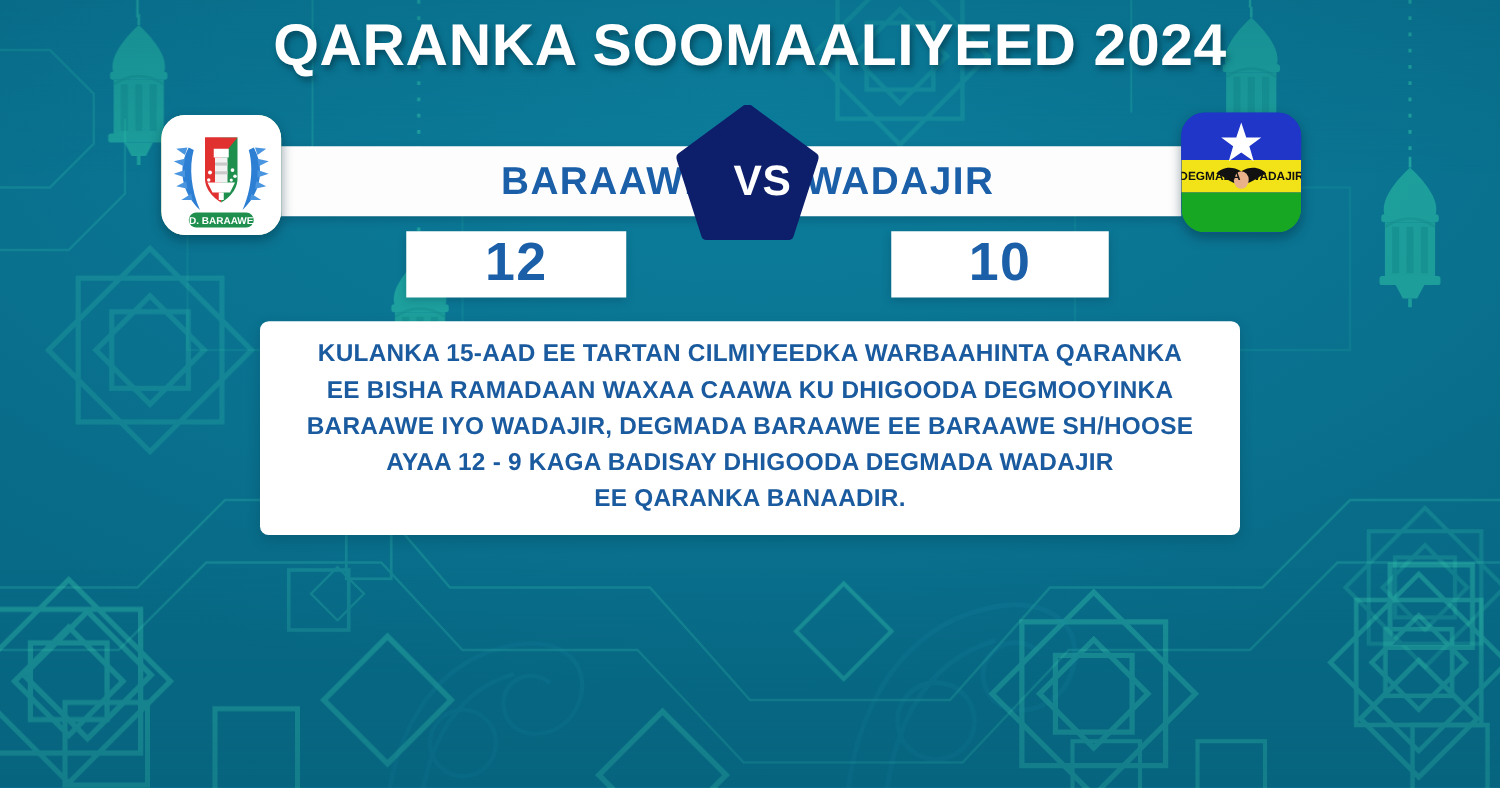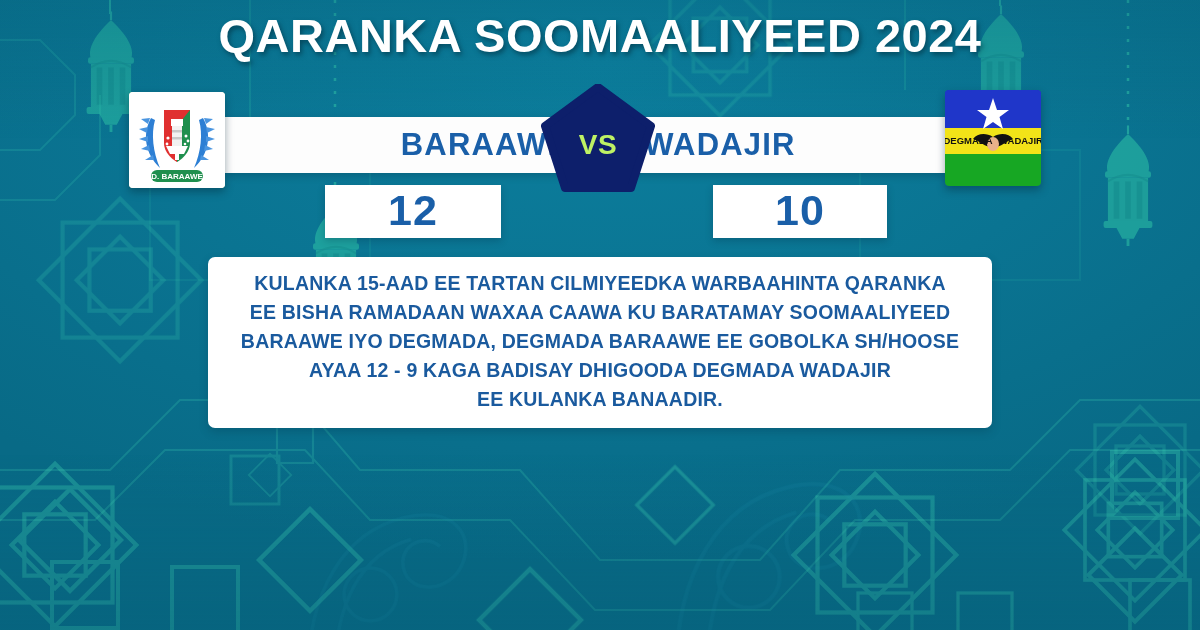--- a/index.html
+++ b/index.html
@@ -84,31 +84,31 @@
   .vs-badge {
     position: absolute;
     left: 541px;
     top: 84px;
     width: 114px;
     height: 108px;
   }
   .vs-badge svg { display: block; }
   .vs-text {
     position: absolute;
-    left: 0;
+    left: 12px;
     top: 0;
     width: 114px;
     height: 108px;
     display: flex;
     align-items: center;
     justify-content: center;
     padding-top: 14px;
     box-sizing: border-box;
-    color: #bef264;
-    font-size: 28px;
+    color: #ffffff;
+    font-size: 34px;
     font-weight: bold;
     letter-spacing: 0.5px;
   }
 
   
   .score-box {
     position: absolute;
     top: 185px;
     height: 53px;
     background: #ffffff;
@@ -153,21 +153,21 @@
     line-height: 29px;
     white-space: nowrap;
     text-align: center;
   }
 
   
   .logo {
     position: absolute;
     width: 96px;
     height: 96px;
-    border-radius: 4px;
+    border-radius: 19px;
     overflow: hidden;
     box-shadow: 0 4px 9px rgba(0,35,50,0.40);
   }
   .logo-left  { left: 129px; top: 92px; background: #fef9c3; }
   .logo-right { left: 945px; top: 90px; background: #1f36c9; }
   .logo svg { display: block; }
 </style>
 </head>
 <body>
 
@@ -296,24 +296,24 @@
 
   <div class="score-box left">
     <span class="score-value">12</span>
   </div>
   <div class="score-box right">
     <span class="score-value">10</span>
   </div>
 
   <div class="desc-panel">
     <div class="desc-line">KULANKA 15-AAD EE  TARTAN CILMIYEEDKA WARBAAHINTA QARANKA</div>
-    <div class="desc-line">EE BISHA RAMADAAN WAXAA CAAWA KU  BARATAMAY SOOMAALIYEED</div>
-    <div class="desc-line">BARAAWE IYO DEGMADA, DEGMADA BARAAWE EE GOBOLKA SH/HOOSE</div>
+    <div class="desc-line">EE BISHA RAMADAAN WAXAA CAAWA KU  DHIGOODA DEGMOOYINKA</div>
+    <div class="desc-line">BARAAWE IYO WADAJIR, DEGMADA BARAAWE EE BARAAWE SH/HOOSE</div>
     <div class="desc-line">AYAA 12 - 9 KAGA BADISAY DHIGOODA DEGMADA WADAJIR</div>
-    <div class="desc-line">EE KULANKA BANAADIR.</div>
+    <div class="desc-line">EE QARANKA BANAADIR.</div>
   </div>
 
   <div class="logo logo-left">
     <svg width="96" height="96" viewBox="0 0 96 96">
       <rect width="96" height="96" fill="#ffffff"></rect>
 
       <g fill="#2d7fd4">
         <path d="M22 26 C 13 42, 16 62, 31 76 C 24 60, 22 42, 26 28 Z"></path>
         <path d="M74 26 C 83 42, 80 62, 65 76 C 72 60, 74 42, 70 28 Z"></path>
       </g>

